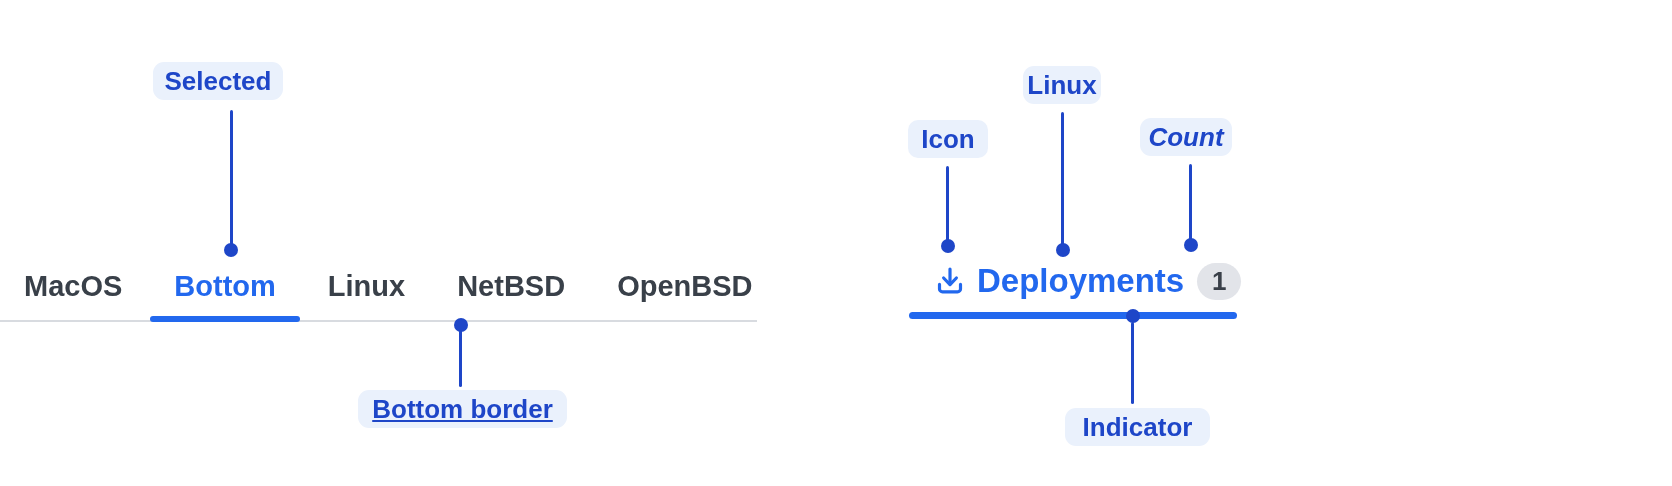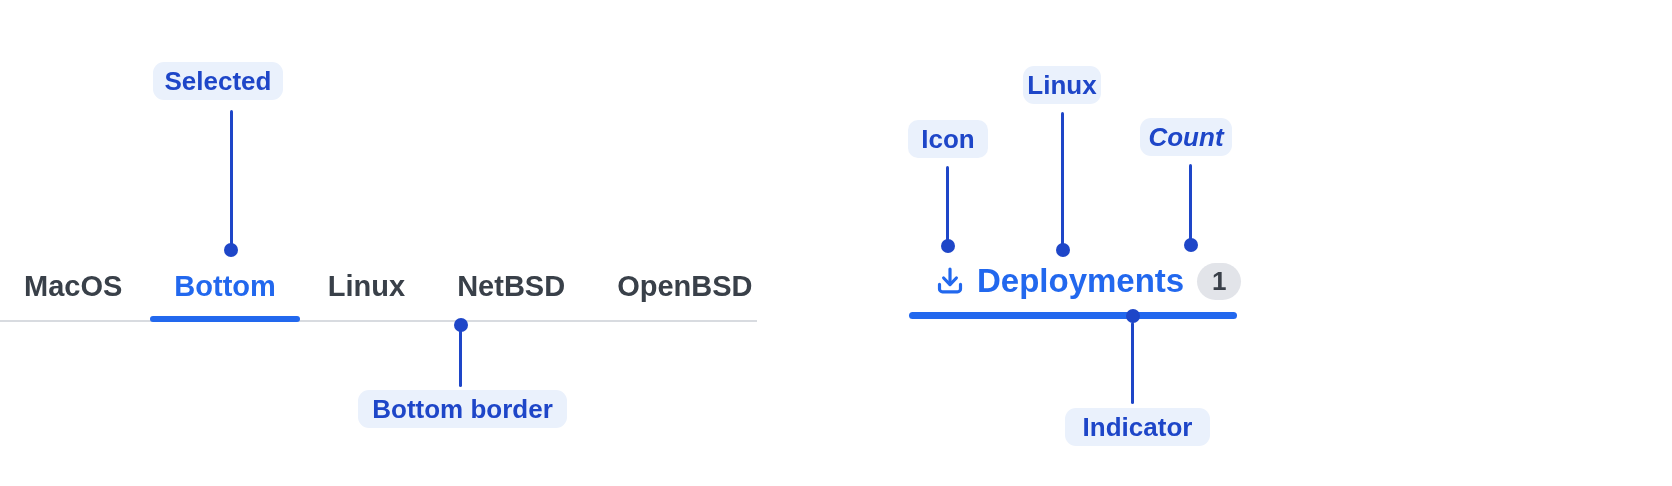--- a/index.html
+++ b/index.html
@@ -89,21 +89,21 @@
     <div class="tab">
       <span>NetBSD</span>
     </div>
     <div class="tab">
       <span>OpenBSD</span>
     </div>
   </div>
 
   <div class="ann-dot" style="left:454px;top:318px;"></div>
   <div class="ann-stem" style="left:459px;top:330px;height:57px;"></div>
-  <div class="ann-pill" style="left:358px;top:390px;width:209px;height:38px;">Bottom border</div>
+  <div class="ann-pill" style="left:358px;top:390px;width:209px;height:38px;text-decoration:underline;">Bottom border</div>
 
   <div class="ann-pill" style="left:908px;top:120px;width:80px;height:38px;border-radius:10px;">Icon</div>
   <div class="ann-stem" style="left:946px;top:166px;height:76px;"></div>
   <div class="ann-dot" style="left:941px;top:239px;"></div>
 
   <div class="ann-pill" style="left:1023px;top:66px;width:78px;height:38px;">Linux</div>
   <div class="ann-stem" style="left:1061px;top:112px;height:134px;"></div>
   <div class="ann-dot" style="left:1056px;top:243px;"></div>
 
   <div class="ann-pill" style="left:1140px;top:118px;width:92px;height:38px;font-style:italic;">Count</div>

